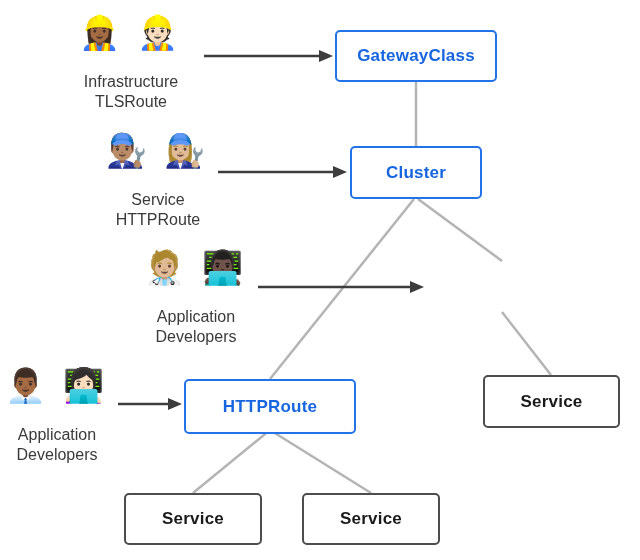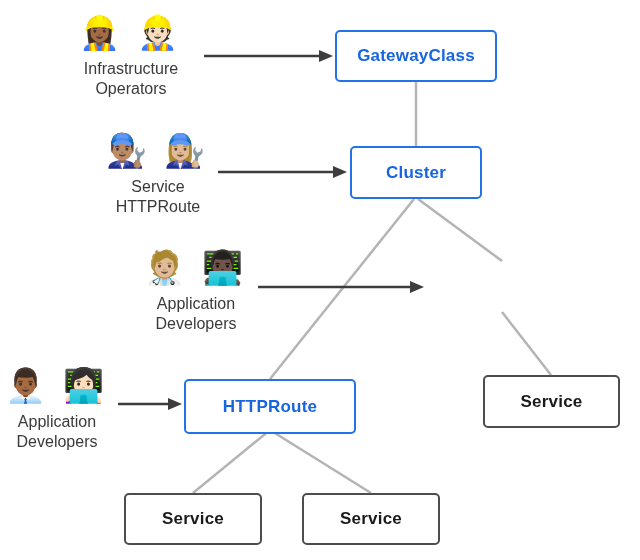--- a/index.html
+++ b/index.html
@@ -61,21 +61,21 @@
     align-items: center;
     text-align: center;
   }
   .persona .emoji {
     font-size: 33px;
     line-height: 46px;
     white-space: nowrap;
     letter-spacing: 4px;
   }
   .persona .plabel {
-    margin-top: 3px;
+    margin-top: 16px;
     font-size: 16px;
     line-height: 20px;
     color: var(--label-text, #3a3a3a);
   }
 </style>
 </head>
 <body>
 
 <div class="canvas">
 
@@ -103,21 +103,21 @@
     <g>
       <line class="arrow-line" x1="118" y1="404" x2="169" y2="404"></line>
       <polygon class="arrow-head" points="182,404 168,398 168,410"></polygon>
     </g>
   </svg>
 
   <div class="persona" style="left:41px; top:10px; width:180px;">
     <div class="emoji">👷🏾‍♀️ 👷🏻</div>
     <div class="plabel">
       <div>Infrastructure</div>
-      <div>Operators</div>
+      <div>TLSRoute</div>
     </div>
   </div>
 
   <div class="persona" style="left:68px; top:128px; width:180px;">
     <div class="emoji">👨🏽‍🔧 👩🏼‍🔧</div>
     <div class="plabel">
       <div>Service</div>
       <div>HTTPRoute</div>
     </div>
   </div>

